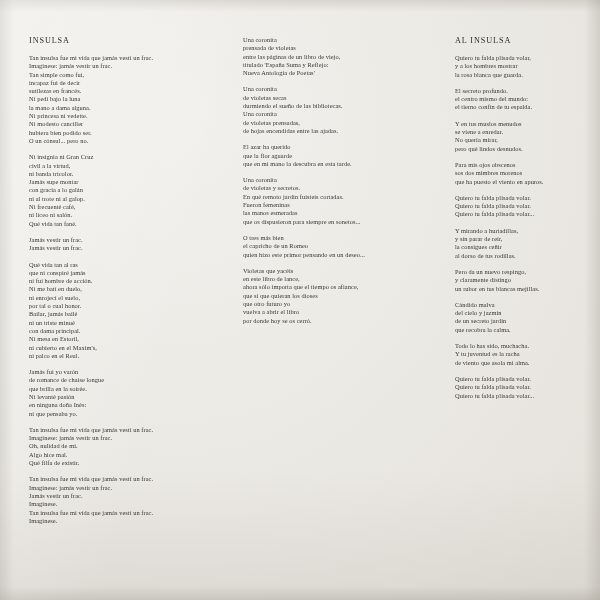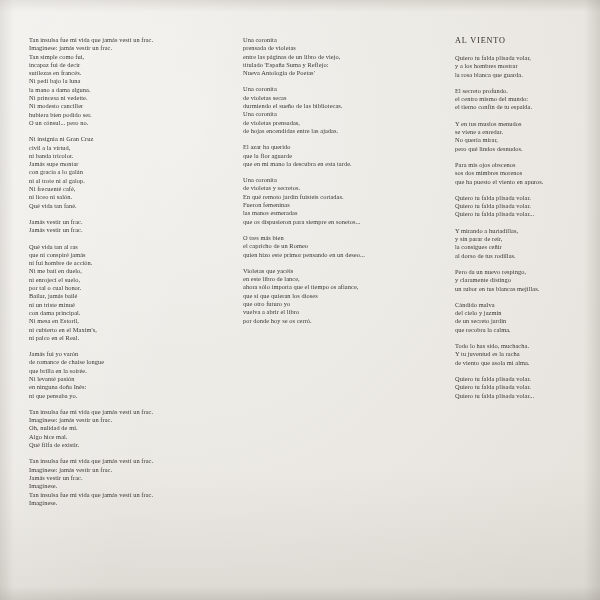--- a/index.html
+++ b/index.html
@@ -95,20 +95,21 @@
 
 <div class="sleeve">
   <div class="edge-left"></div>
   <div class="edge-right"></div>
   <div class="edge-top"></div>
   <div class="edge-bottom"></div>
 </div>
 
 <div class="columns">
   <div class="col col-1">
+    <div class="col-title">INSULSA</div>
     <div>
         <div class="stanza">
           <span class="ln">Tan insulsa fue mi vida que jamás vestí un frac.</span>
           <span class="ln">Imagínese: jamás vestir un frac.</span>
           <span class="ln">Tan simple como fui,</span>
           <span class="ln">incapaz fui de decir</span>
           <span class="ln">sutilezas en francés.</span>
           <span class="ln">Ni pedí bajo la luna</span>
           <span class="ln">la mano a dama alguna.</span>
           <span class="ln">Ni princesa ni vedette.</span>
@@ -210,21 +211,21 @@
           <span class="ln">en este libro de lance,</span>
           <span class="ln">ahora sólo importa que el tiempo os afiance,</span>
           <span class="ln">que si que quieran los dioses</span>
           <span class="ln">que otro futuro yo</span>
           <span class="ln">vuelva a abrir el libro</span>
           <span class="ln">por donde hoy se os cerró.</span>
         </div>
       </div>
   </div>
   <div class="col col-3">
-    <div class="col-title">AL VIENTO</div>
+    <div class="col-title">AL INSULSA</div>
     <div>
         <div class="stanza">
           <span class="ln">Quiero tu falda plisada volar,</span>
           <span class="ln">y a los hombres mostrar</span>
           <span class="ln">la rosa blanca que guarda.</span>
         </div>
         <div class="stanza">
           <span class="ln">El secreto profundo.</span>
           <span class="ln">el centro mismo del mundo:</span>
           <span class="ln">el tierno confín de tu espalda.</span>

